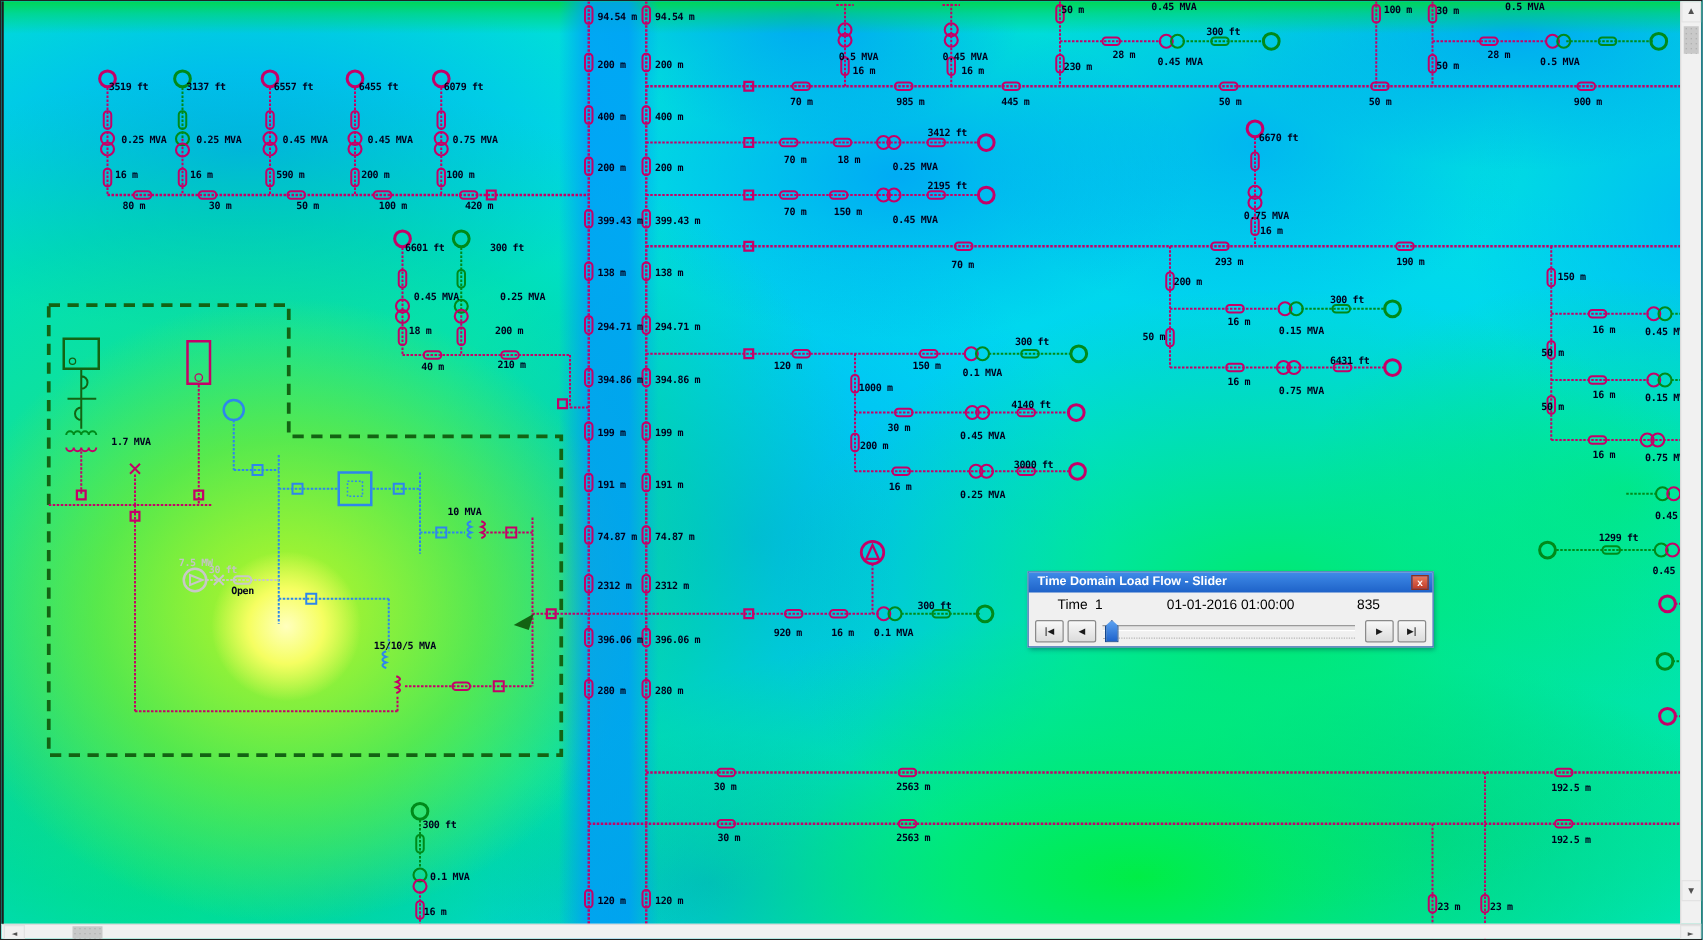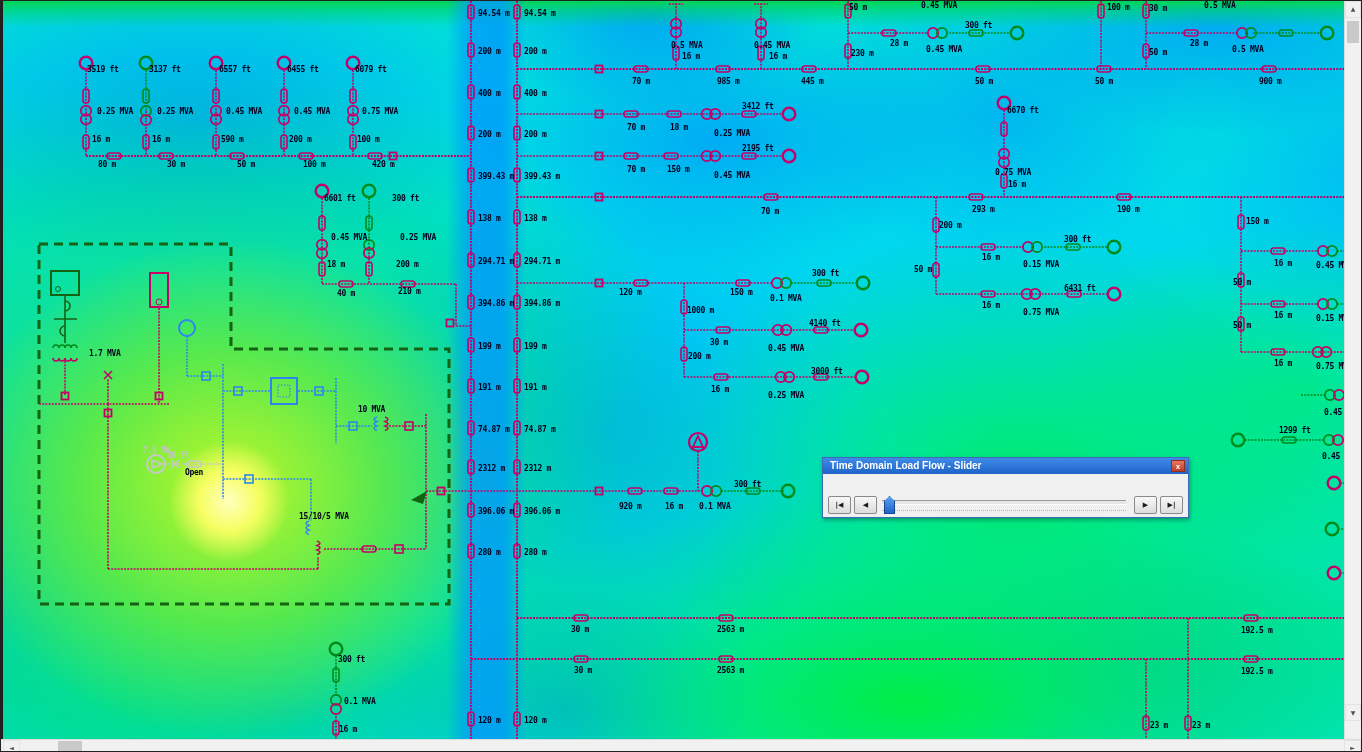--- a/index.html
+++ b/index.html
@@ -41,21 +41,21 @@
   .g{stroke:#008A1A;color:#008A1A;}
   .b{stroke:#2E86EC;color:#2E86EC;}
   .gy{stroke:#C8C8C8;color:#C8C8C8;}
   .dg{stroke:#136313;color:#136313;}
   .border-dash{fill:none;stroke:#136313;stroke-width:3;stroke-dasharray:9 6;}
   
   #labels{position:absolute;inset:0;}
   .lbl{position:absolute;font:bold 8px/9px "DejaVu Sans Mono",monospace;color:#00001e;
     white-space:nowrap;letter-spacing:-0.3px;}
   
-  #dlg{position:absolute;left:821px;top:456px;width:367px;height:61px;
+  #dlg{position:absolute;left:821px;top:456px;width:325px;height:61px;
     background:#f0f0f0;border:1px solid #3c6cb4;box-shadow:1px 2px 4px rgba(0,0,40,.35);box-sizing:border-box;}
   #dlg .titlebar{position:relative;height:16px;background:linear-gradient(180deg,#3f8be8,#1e62c8);
     color:#fff;font:bold 10px/16px "Liberation Sans",sans-serif;padding-left:7px;}
   #dlg .close{position:absolute;right:3px;top:2px;width:14px;height:12px;
     background:linear-gradient(180deg,#e8785e,#c03c28);border:1px solid #8b2f20;color:#fff;
     font:bold 8px/11px "Liberation Sans",sans-serif;text-align:center;box-sizing:border-box;}
   #dlg .row1{position:absolute;left:0;top:20px;width:100%;height:13px;font:11px/13px "Liberation Sans",sans-serif;color:#000;}
   #dlg .t-label{position:absolute;left:23px;}
   #dlg .t-val{position:absolute;left:53px;}
   #dlg .t-date{position:absolute;left:0;width:100%;text-align:center;}
@@ -547,20 +547,26 @@
       <span class="lbl" style="left: 337px; top: 654px;">300 ft</span>
       <span class="lbl" style="left: 343px; top: 696px;">0.1 MVA</span>
       <span class="lbl" style="left: 338px; top: 724px;">16 m</span>
     </div>
 
   <div id="dlg">
     <div class="titlebar">
       <span>Time Domain Load Flow - Slider</span>
       <div class="close">x</div>
     </div>
+    <div class="row1">
+      <span class="t-label">Time</span>
+      <span class="t-val">1</span>
+      <span class="t-date">01-01-2016 01:00:00</span>
+      <span class="t-max">835</span>
+    </div>
     <div class="navbtn b1">|◀</div>
     <div class="navbtn b2">◀</div>
     <div class="track"></div>
     <div class="ticks"></div>
     <div class="thumb"></div>
     <div class="navbtn b3">▶</div>
     <div class="navbtn b4">▶|</div>
   </div>
 
   <div id="vsb">

